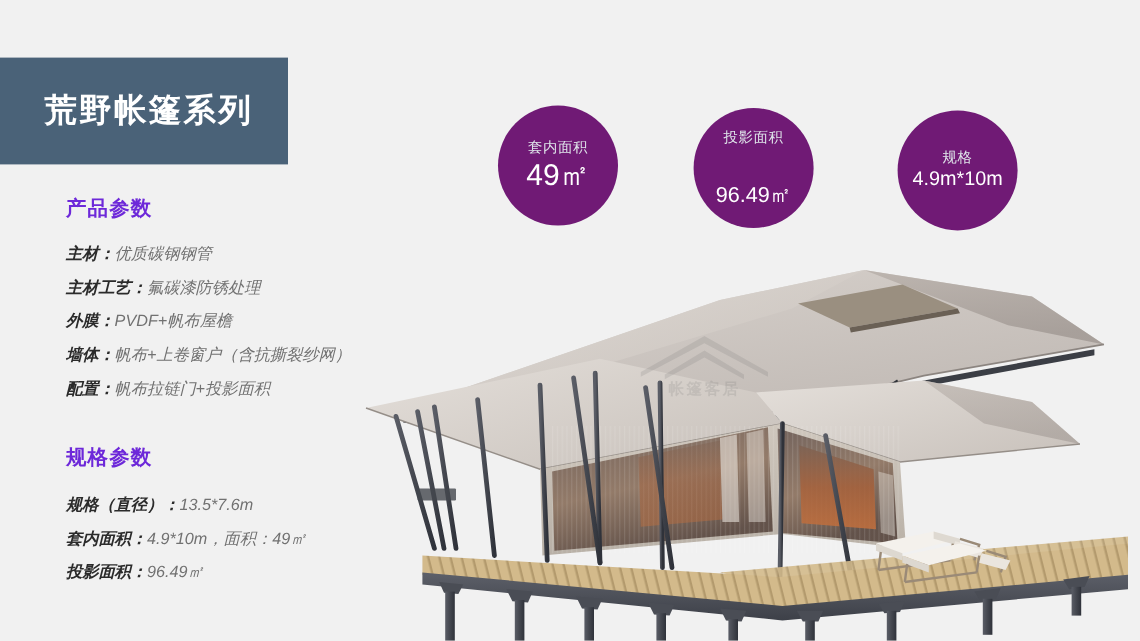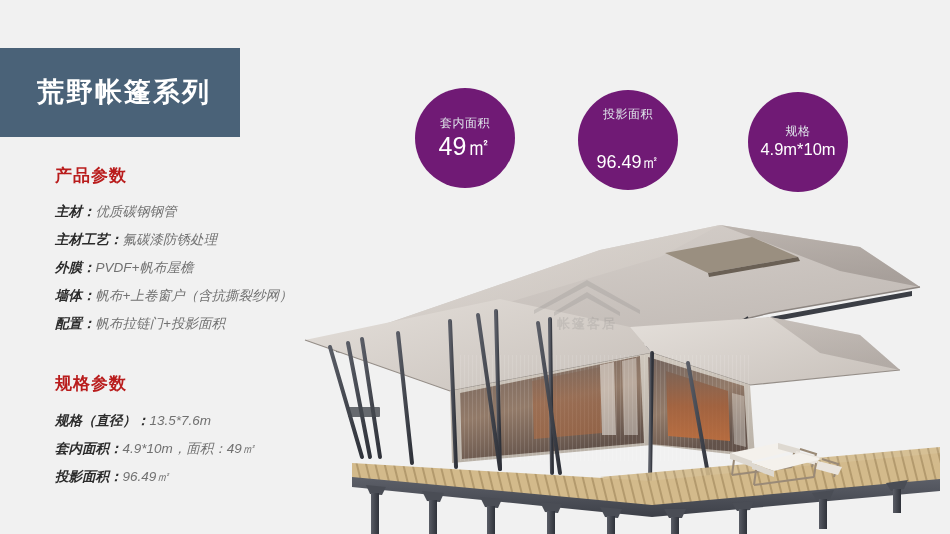--- a/index.html
+++ b/index.html
@@ -45,26 +45,27 @@
   }
 
   
   #spec-panel {
     position: absolute;
     left: 55px;
     top: 166px;
     width: 300px;
   }
   .section-heading {
-    color: #b91c1c;
+    color: #6d28d9;
     font-size: 17px;
     font-weight: bold;
     letter-spacing: 1px;
     margin: 0 0 12px 0;
     line-height: 1.2;
+    font-family: Liberation Mono, monospace;
   }
   .spec-list {
     list-style: none;
     margin: 0;
     padding: 0;
   }
   .spec-row {
     font-size: 13.5px;
     line-height: 28px;
     white-space: nowrap;

